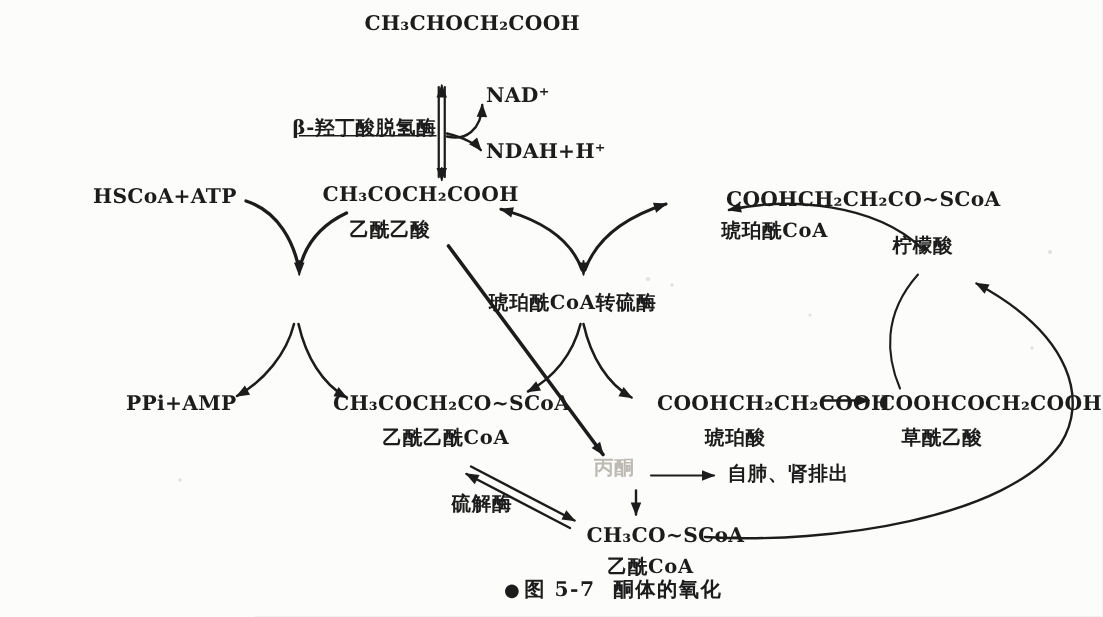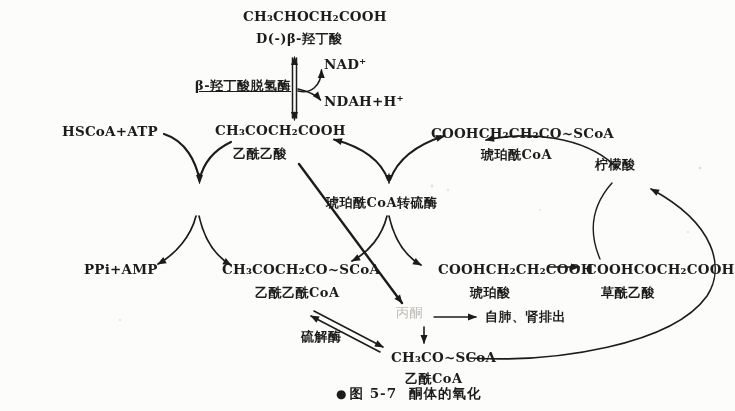--- a/index.html
+++ b/index.html
@@ -6,21 +6,21 @@
   #page{
     position:relative;width:735px;height:411px;overflow:hidden;
     background:#fcfcfa;
     font-family:"DejaVu Serif","Liberation Serif",serif;
   }
   .lbl{
     position:absolute;white-space:nowrap;color:#1c1c1c;
     font-size:13.5px;font-weight:600;letter-spacing:.2px;line-height:1.1;
   }
   .cn{font-size:13px;letter-spacing:.5px;}
-  .faint{color:#bdbab4;font-weight:400;}
+  .faint{color:#bdbab4;font-weight:700;}
   .caption{font-size:13.5px;font-weight:700;letter-spacing:1px;}
   .caption .cap-bullet{font-size:12px;margin-right:2px;}
   .caption .cap-title{margin-left:12px;}
   svg{position:absolute;left:0;top:0;}
 </style>
 </head>
 <body>
 
 <div id="page">
 
@@ -90,29 +90,28 @@
       <circle cx="432" cy="186" r="1.4"></circle>
         <circle cx="448" cy="190" r="1.1"></circle>
       <circle cx="700" cy="168" r="1.3"></circle>
         <circle cx="688" cy="232" r="1.1"></circle>
       <circle cx="120" cy="320" r="1.1"></circle>
         <circle cx="540" cy="210" r="1.0"></circle>
     </g>
   </svg>
 
   <div class="lbl" style="left:243px;top:9px;">CH₃CHOCH₂COOH</div>
-  <div class="lbl cn" style="left:256px;top:32px;">D(-)β-羟丁酸</div>
   <div class="lbl cn" style="left:195px;top:79px;text-decoration:underline;">β-羟丁酸脱氢酶</div>
   <div class="lbl" style="left:324px;top:57px;">NAD⁺</div>
   <div class="lbl" style="left:324px;top:94px;">NDAH+H⁺</div>
 
   <div class="lbl" style="left:62px;top:124px;">HSCoA+ATP</div>
   <div class="lbl" style="left:215px;top:123px;">CH₃COCH₂COOH</div>
   <div class="lbl cn" style="left:233px;top:147px;">乙酰乙酸</div>
-  <div class="lbl" style="left:431px;top:126px;">COOHCH₂CH₂CO~SCoA</div>
+  <div class="lbl" style="left:484px;top:126px;">COOHCH₂CH₂CO~SCoA</div>
   <div class="lbl cn" style="left:481px;top:148px;">琥珀酰CoA</div>
   <div class="lbl cn" style="left:595px;top:158px;">柠檬酸</div>
 
   <div class="lbl cn" style="left:326px;top:196px;">琥珀酰CoA转硫酶</div>
 
   <div class="lbl" style="left:84px;top:262px;">PPi+AMP</div>
   <div class="lbl" style="left:222px;top:262px;">CH₃COCH₂CO~SCoA</div>
   <div class="lbl" style="left:438px;top:262px;">COOHCH₂CH₂COOH</div>
   <div class="lbl cn" style="left:255px;top:286px;">乙酰乙酰CoA</div>
   <div class="lbl cn" style="left:470px;top:286px;">琥珀酸</div>

